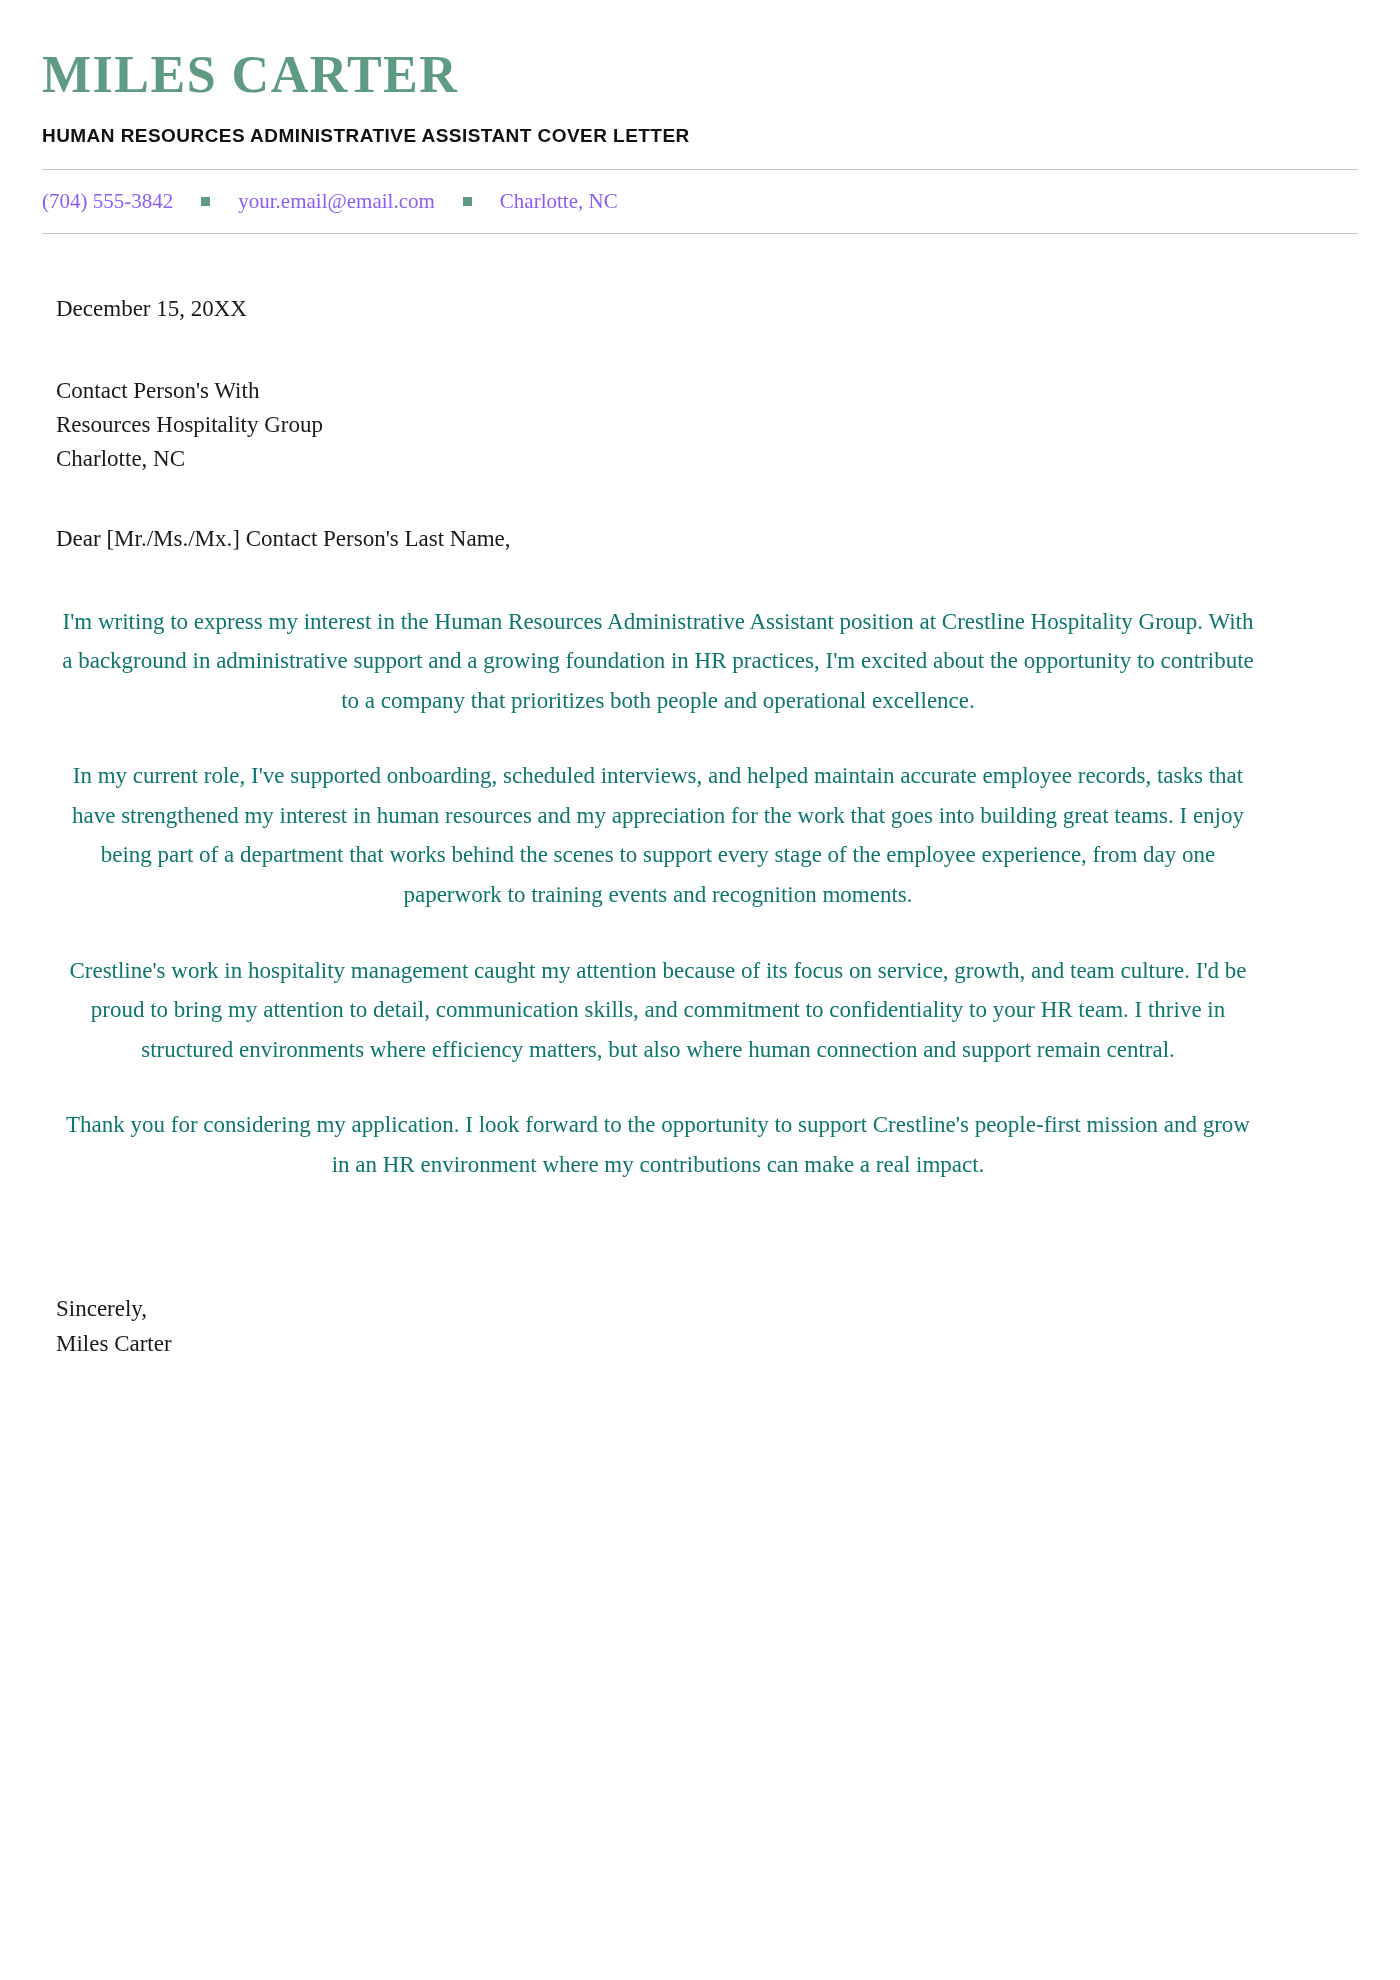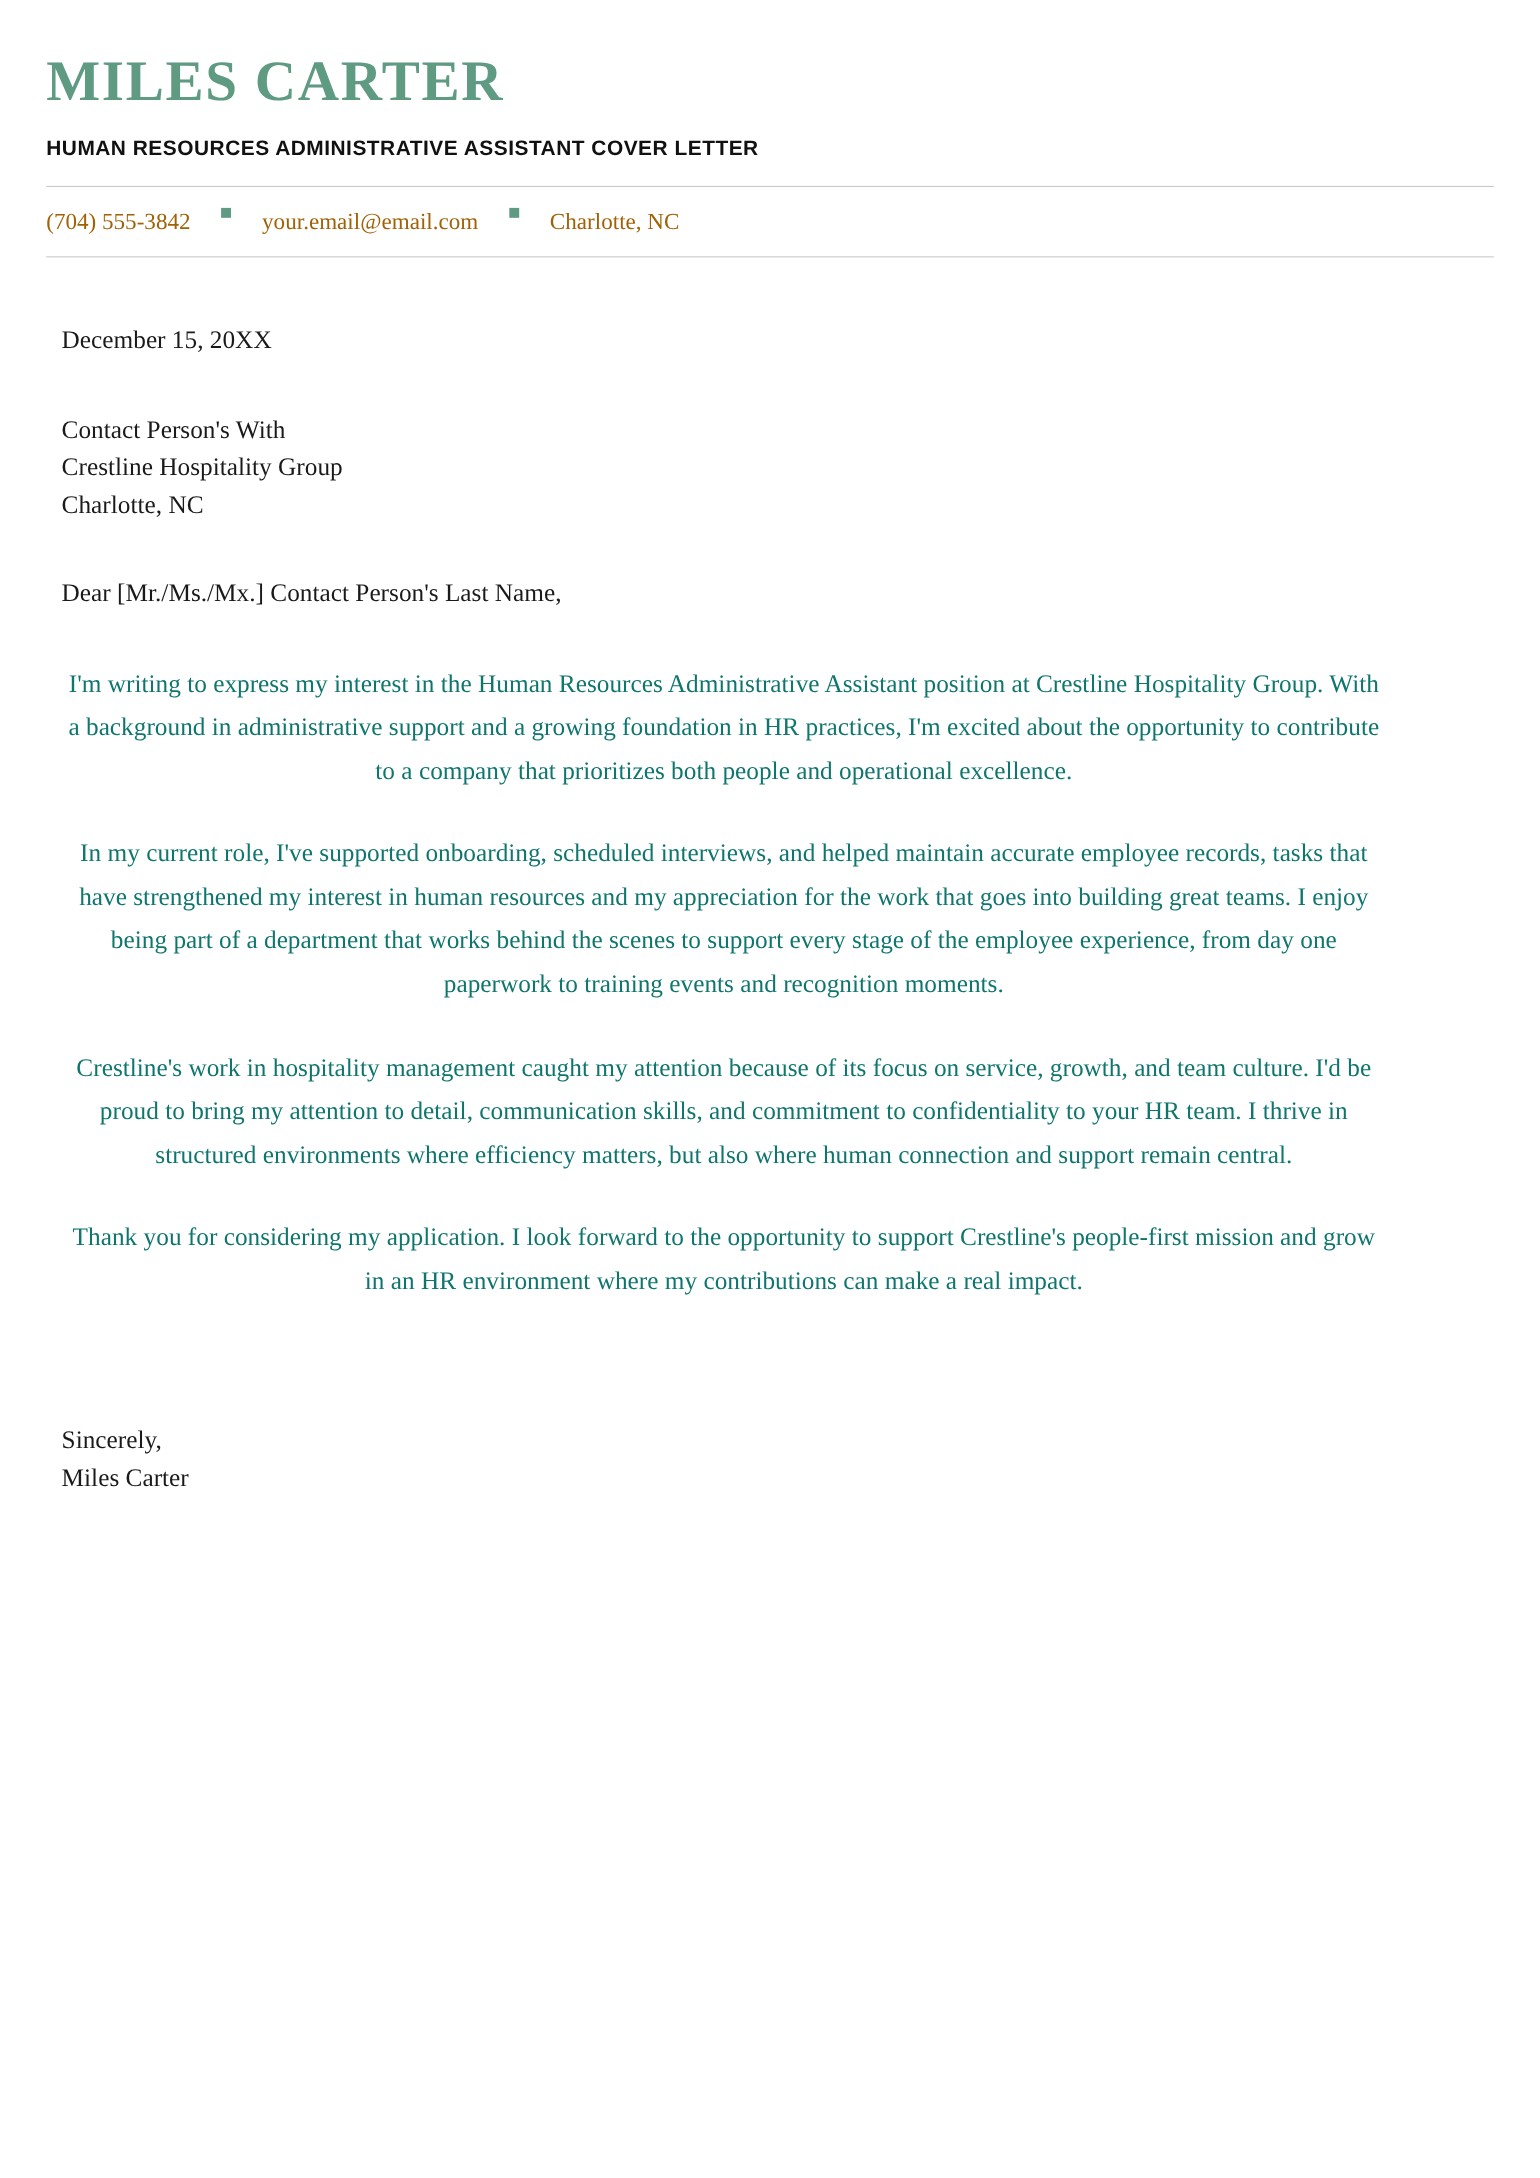--- a/index.html
+++ b/index.html
@@ -44,23 +44,24 @@
     text-transform: uppercase;
   }
   .rule {
     height: 1px;
     background: #c9c9c9;
     width: calc(100% - 0px);
     margin: 0;
   }
   .contact-row {
     display: flex;
+    align-items: center;
     padding: 19px 0 19px 0;
     font-size: 21px;
-    color: #a16207;
+    color: #8b5cf6;
   }
   .contact-item {
     white-space: nowrap;
   }
   .contact-sep {
     display: inline-block;
     width: 9px;
     height: 9px;
     background: #5f9b82;
     margin: 0 28px;
@@ -123,21 +124,21 @@
   </div>
 
   <div class="letter-body">
 
     <div class="date-block">
       <div class="line">December 15, 20XX</div>
     </div>
 
     <div class="recipient-block">
       <div class="line">Contact Person's With</div>
-      <div class="line">Crestline Hospitality Group</div>
+      <div class="line">Resources Hospitality Group</div>
       <div class="line">Charlotte, NC</div>
     </div>
 
     <div class="salutation-block">
       <div class="line">Dear [Mr./Ms./Mx.] Contact Person's Last Name,</div>
     </div>
 
     <p class="para">I'm writing to express my interest in the Human Resources Administrative Assistant position at Crestline Hospitality Group. With a background in administrative support and a growing foundation in HR practices, I'm excited about the opportunity to contribute to a company that prioritizes both people and operational excellence.</p>
 
     <p class="para">In my current role, I've supported onboarding, scheduled interviews, and helped maintain accurate employee records, tasks that have strengthened my interest in human resources and my appreciation for the work that goes into building great teams. I enjoy being part of a department that works behind the scenes to support every stage of the employee experience, from day one paperwork to training events and recognition moments.</p>

